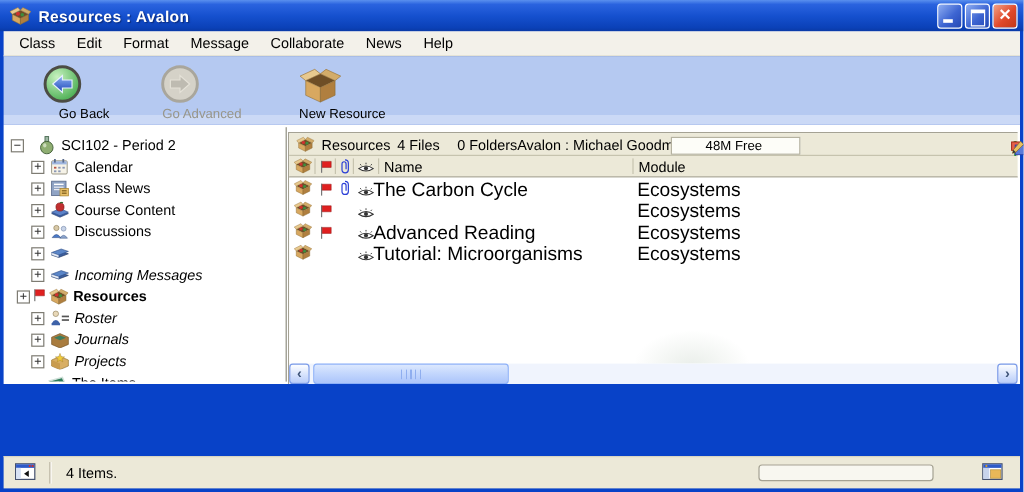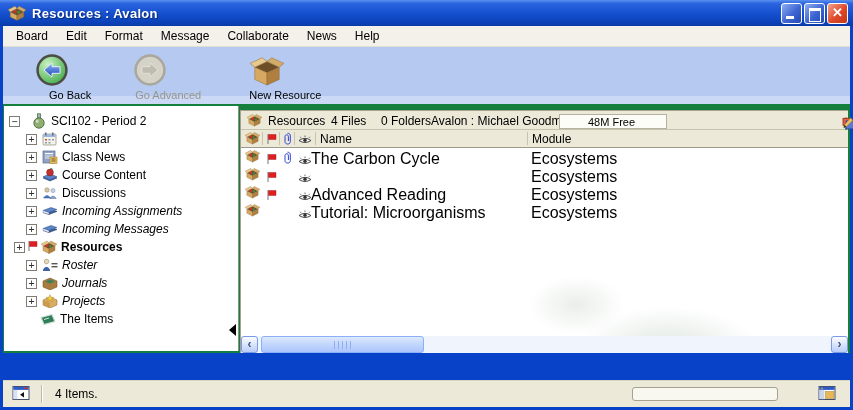--- a/index.html
+++ b/index.html
@@ -30,21 +30,21 @@
   
   .toolbar { position:absolute; left:3px; right:3px; top:47px; height:57px;
     background:linear-gradient(180deg,#B5C9F1 0%,#B5C9F1 86%,#CBD9F6 86%,#CBD9F6 100%);
     display:flex; align-items:flex-start; padding:4px 0 0 6px; }
   .tbtn { display:flex; flex-direction:column; align-items:center; padding:1px 4px; }
   .tbtn .ticon { height:36px; display:flex; align-items:center; }
   .tbtn .tlabel { font-size:11px; color:#000; margin-top:1px; white-space:nowrap;margin-left:36px; }
   .tbtn.disabled .tlabel { color:#98968A; }
 
   
-  .main { position:absolute; left:3px; right:3px; top:104px; height:249px; background:#15803d; }
+  .main { position:absolute; left:3px; right:3px; top:104px; height:216px; background:#ffffff; }
 
   
   .tree { position:absolute; left:1px; top:2px; width:235px; bottom:2px; background:#fff;
     border-right:1px solid #908E80; overflow:hidden; }
   .titem { position:absolute; left:0; height:18px; display:flex; align-items:center; font-size:12px; color:#000; width:100%; }
   .exp { width:11px; height:11px; border:1px solid #7E7C73; background:#fff; font-size:10px; line-height:9px;
     text-align:center; color:#333; flex:none; font-family:"DejaVu Sans Mono",monospace; }
   .exp.plus::before { content:"+"; } .exp.minus::before { content:"\2212"; }
   .ticon16 { width:17px; height:16px; margin:0 4px; flex:none; display:flex; align-items:center; justify-content:center; }
   .it { font-style:italic; } .bd { font-weight:bold; }
@@ -110,21 +110,21 @@
     </svg>
     <span class="title-text">Resources : Avalon</span>
     <div class="winbtns">
       <div class="wbtn min"></div>
       <div class="wbtn max"></div>
       <div class="wbtn close"></div>
     </div>
   </div>
 
   <div class="menubar">
-    <span class="menu-item">Board</span>
+    <span class="menu-item">Class</span>
     <span class="menu-item">Edit</span>
     <span class="menu-item">Format</span>
     <span class="menu-item">Message</span>
     <span class="menu-item">Collaborate</span>
     <span class="menu-item">News</span>
     <span class="menu-item">Help</span>
   </div>
 
   <div class="toolbar">
     <div class="tbtn">
@@ -246,21 +246,20 @@
 
       <div class="titem" style="top:96px">
         <span class="exp plus" style="margin-left:22px"></span>
         <span class="ticon16">
           <svg width="16" height="13" viewBox="0 0 16 12">
             <polygon points="1,7 9,4 15,6 7,9" fill="#3D5F9E" stroke="#22355C" stroke-width=".5"></polygon>
             <polygon points="1,5 9,2 15,4 7,7" fill="#5B86C8" stroke="#2E4C85" stroke-width=".5"></polygon>
             <polygon points="1,5 1,7 7,9 7,7" fill="#E8EEF8" stroke="#2E4C85" stroke-width=".3"></polygon>
           </svg>
         </span>
-        <span class="it">Incoming Assignments</span>
       </div>
 
       <div class="titem" style="top:114px">
         <span class="exp plus" style="margin-left:22px"></span>
         <span class="ticon16">
           <svg width="16" height="13" viewBox="0 0 16 12">
             <polygon points="1,7 9,4 15,6 7,9" fill="#3D5F9E" stroke="#22355C" stroke-width=".5"></polygon>
             <polygon points="1,5 9,2 15,4 7,7" fill="#5B86C8" stroke="#2E4C85" stroke-width=".5"></polygon>
             <polygon points="1,5 1,7 7,9 7,7" fill="#E8EEF8" stroke="#2E4C85" stroke-width=".3"></polygon>
           </svg>

